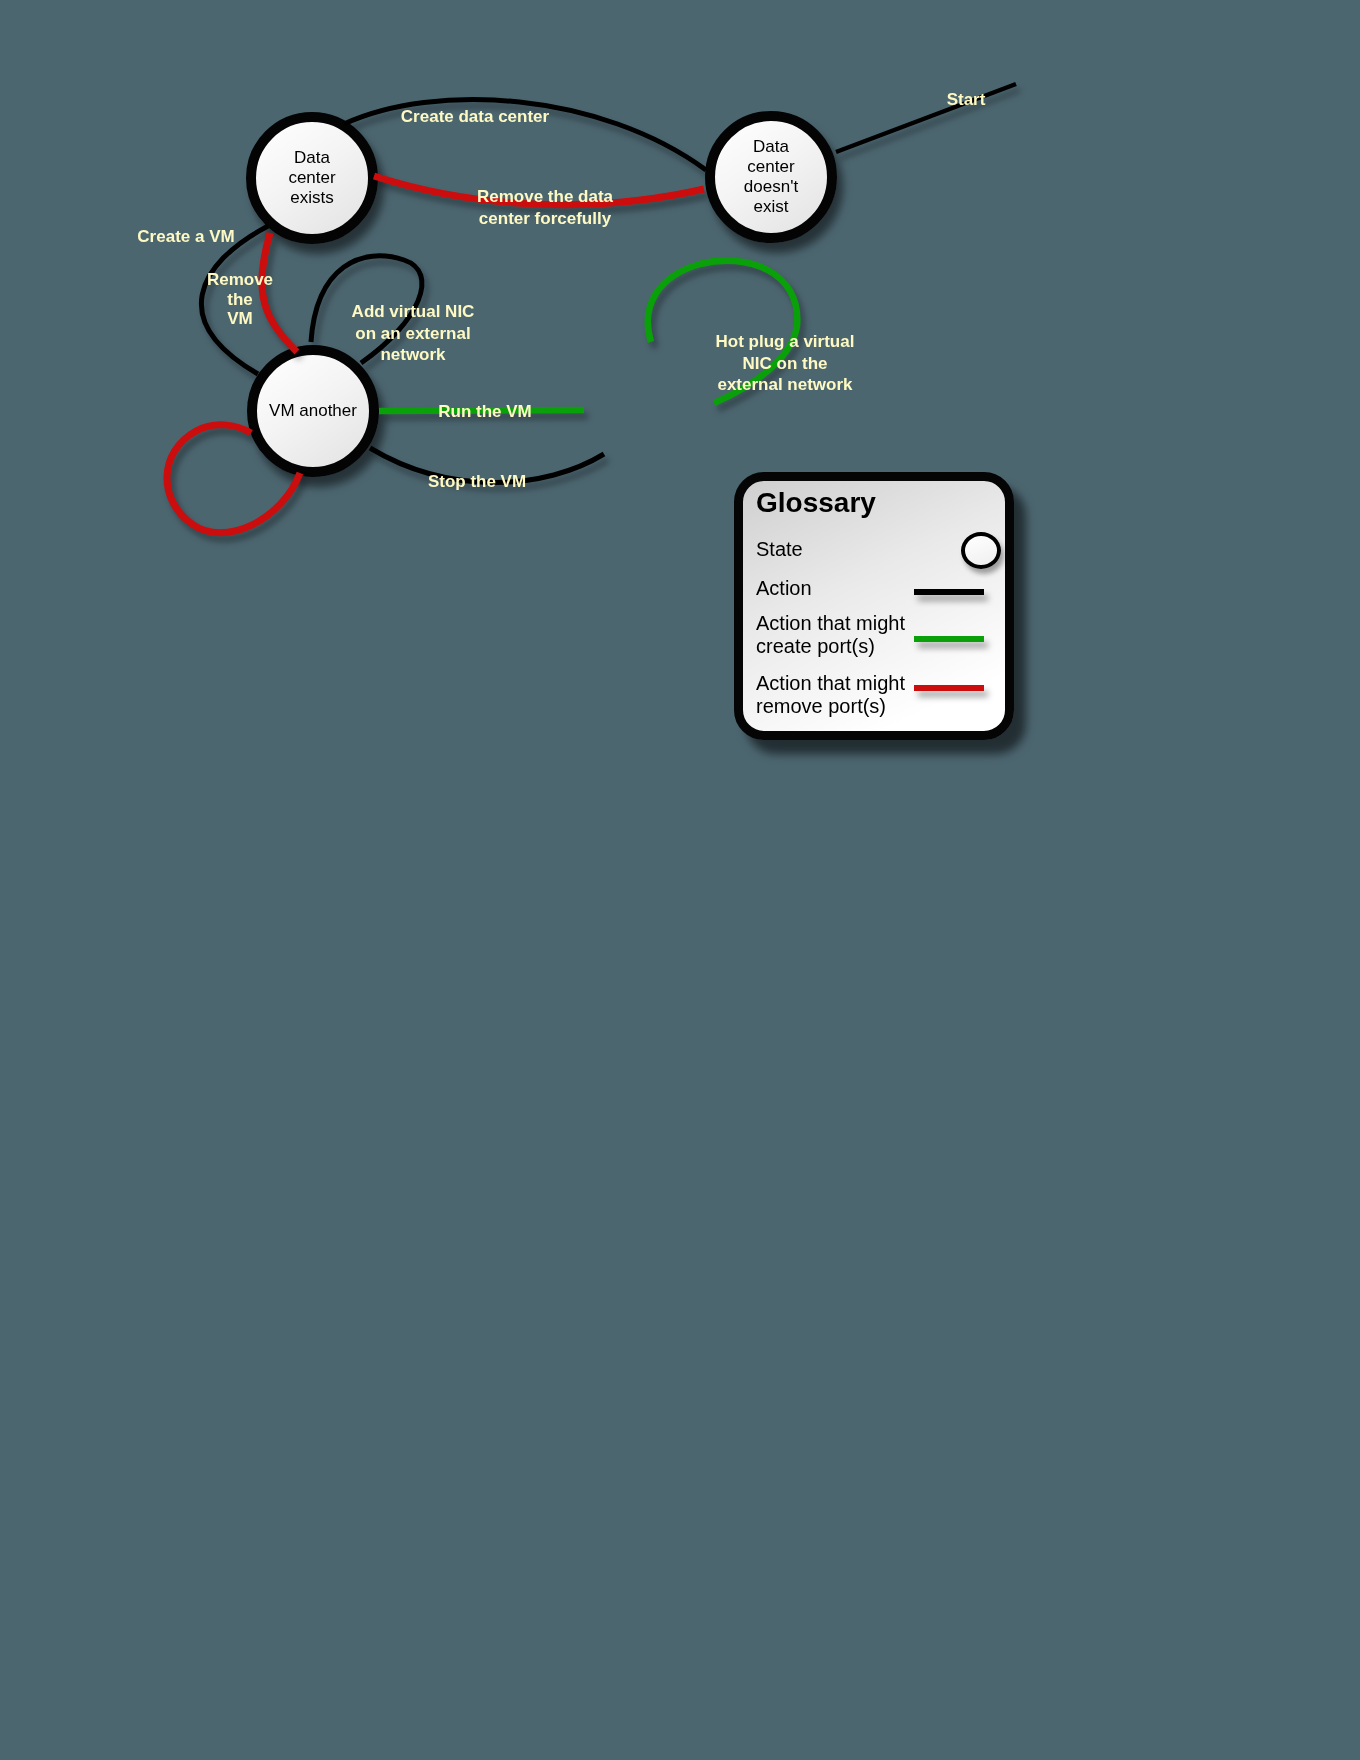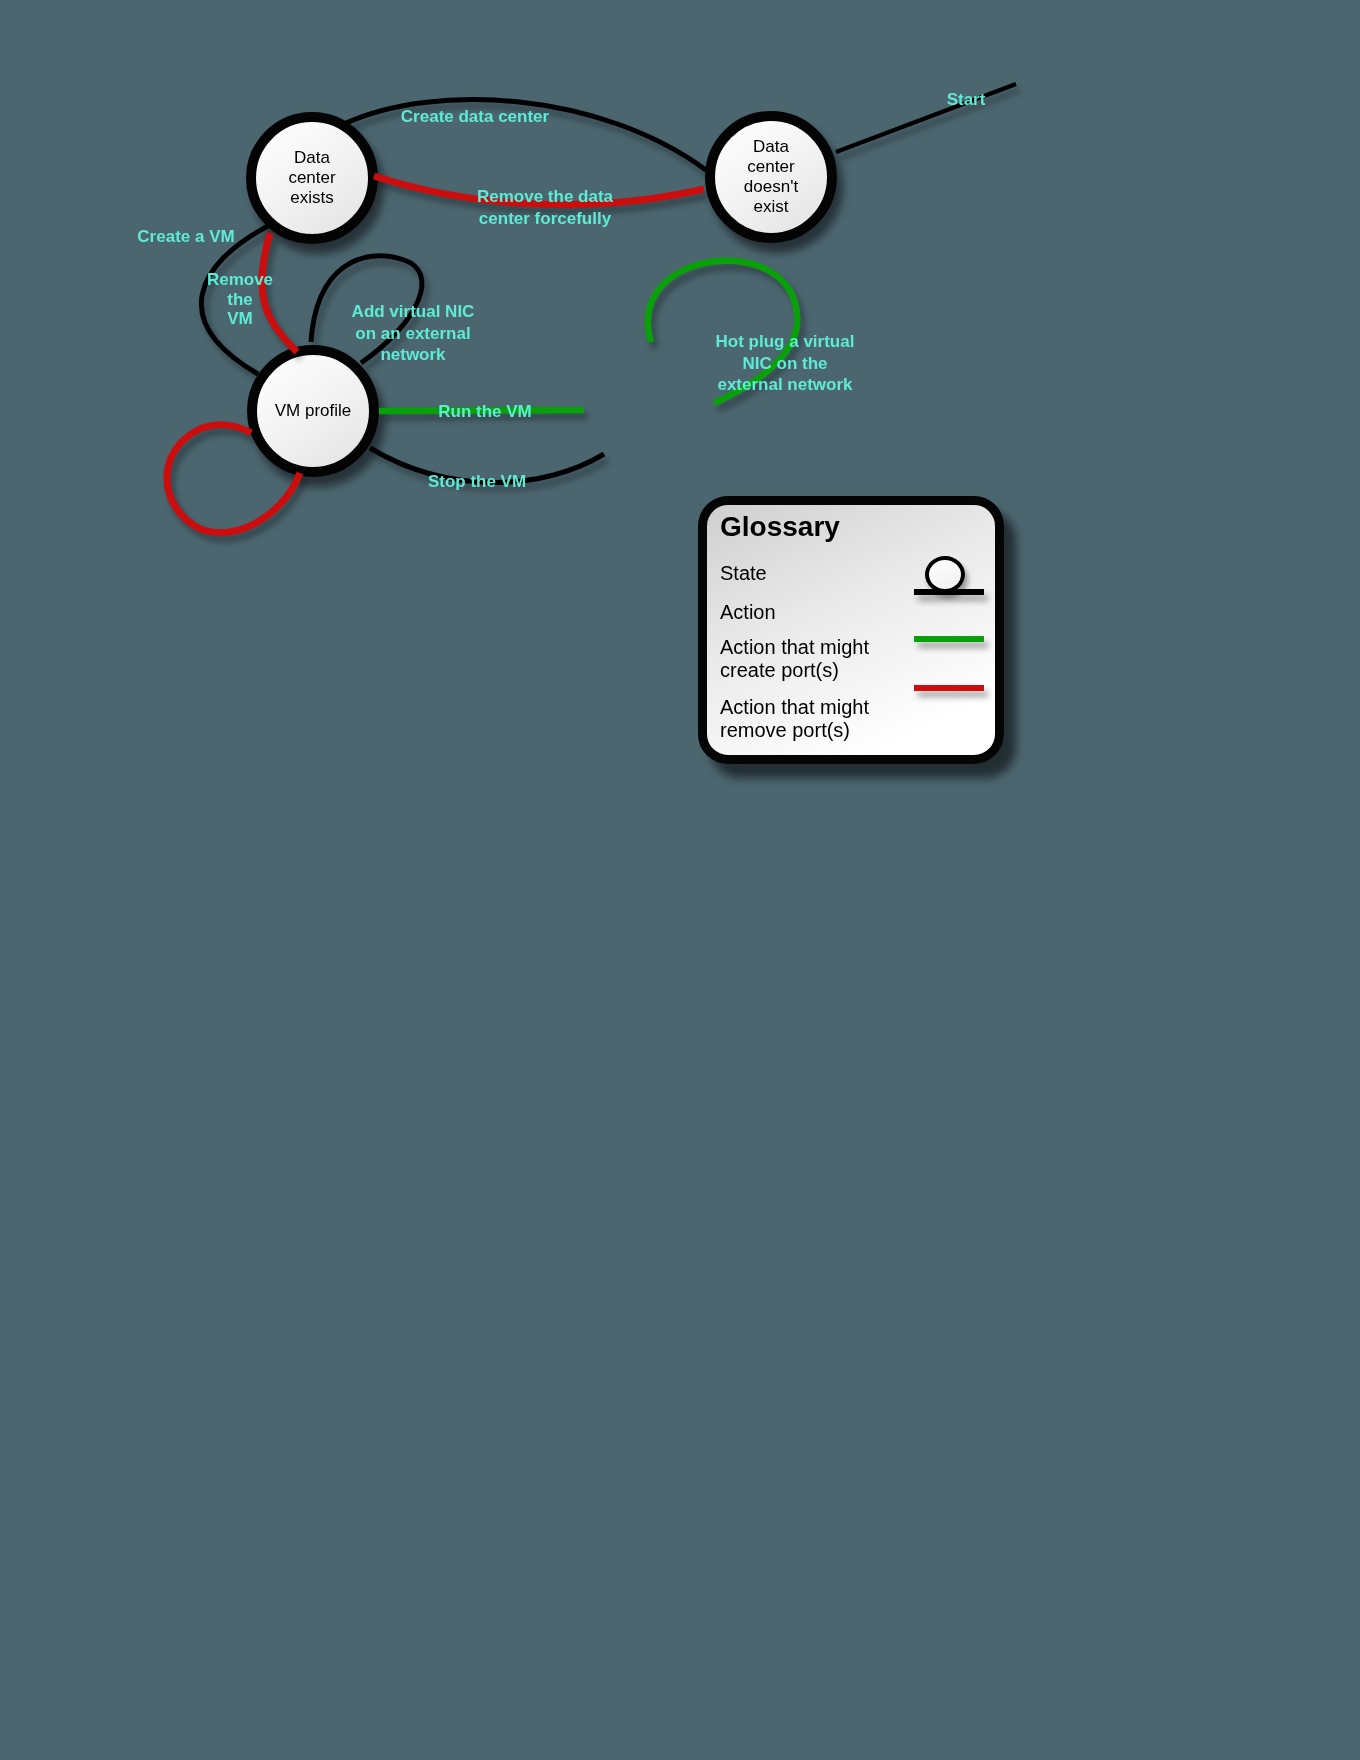--- a/index.html
+++ b/index.html
@@ -23,35 +23,34 @@
   .pk4{stroke:#000000;stroke-width:4.5px;}
   .pr{stroke:#cc0d0d;stroke-width:7px;}
   .pg{stroke:#0aa00a;stroke-width:6.5px;}
   .glk{stroke:#000000;stroke-width:6px;}
   .glg{stroke:#0aa00a;stroke-width:6px;}
   .glr{stroke:#cc0d0d;stroke-width:6px;}
   
   .edge-label{
     position:absolute;transform:translate(-50%,-50%);
     white-space:pre-line;text-align:center;
-    font-size:17px;font-weight:700;line-height:21.5px;color:#5eead4;
+    font-size:17px;font-weight:700;line-height:21.5px;color:#fef9c3;
   }
   
   .note-list{
     position:absolute;left:118px;top:533px;width:250px;margin:0;padding:0 0 0 28px;
     font-size:16.5px;font-weight:700;line-height:22.5px;
   }
   .note-list li{white-space:pre-line;margin:0;padding:0;}
   
   .glossary{
-    position:absolute;left:698px;top:472px;width:306px;height:268px;box-sizing:border-box;
+    position:absolute;left:734px;top:472px;width:280px;height:268px;box-sizing:border-box;
     border:9px solid #050505;border-radius:30px;
     background:linear-gradient(155deg,#cfcfcf 0%,#e9e9e9 40%,#ffffff 85%);
     box-shadow:12px 14px 10px rgba(0,0,0,0.55);
-    margin-top:24px;
   }
   .g-title{position:absolute;left:13px;top:6px;font-size:28px;font-weight:700;}
   .g-row{position:absolute;left:13px;font-size:20px;line-height:23px;white-space:pre-line;}
   .g-oval{
     position:absolute;left:218px;top:51px;width:40px;height:37px;box-sizing:border-box;
     border:4px solid #000;border-radius:50%;
     background:linear-gradient(160deg,#ffffff,#efefef);
     box-shadow:3px 5px 5px rgba(0,0,0,0.35);
   }
 </style>
@@ -65,21 +64,21 @@
 center
 exists</span>
   </div>
   <div class="state" style="left:705px;top:111px;">
     <span>Data
 center
 doesn't
 exist</span>
   </div>
   <div class="state" style="left:247px;top:345px;">
-    <span>VM profile</span>
+    <span>VM another</span>
   </div>
 
   <div class="glossary">
     <div class="g-title">Glossary</div>
     <div class="g-row" style="top:57px;">State</div>
     <div class="g-row" style="top:96px;">Action</div>
     <div class="g-row" style="top:131px;">Action that might
 create port(s)</div>
     <div class="g-row" style="top:191px;">Action that might
 remove  port(s)</div>

